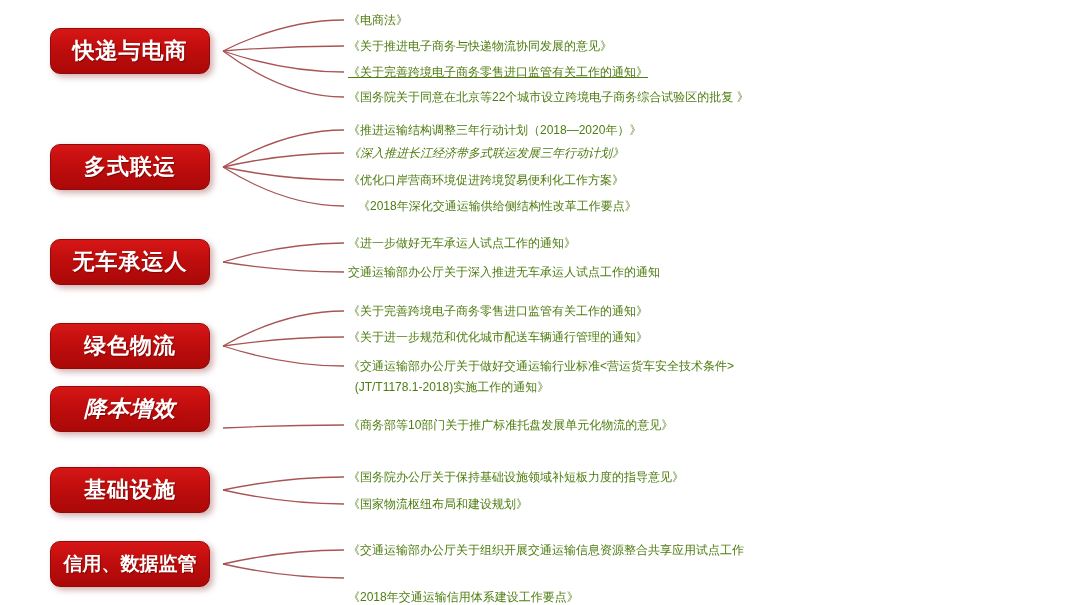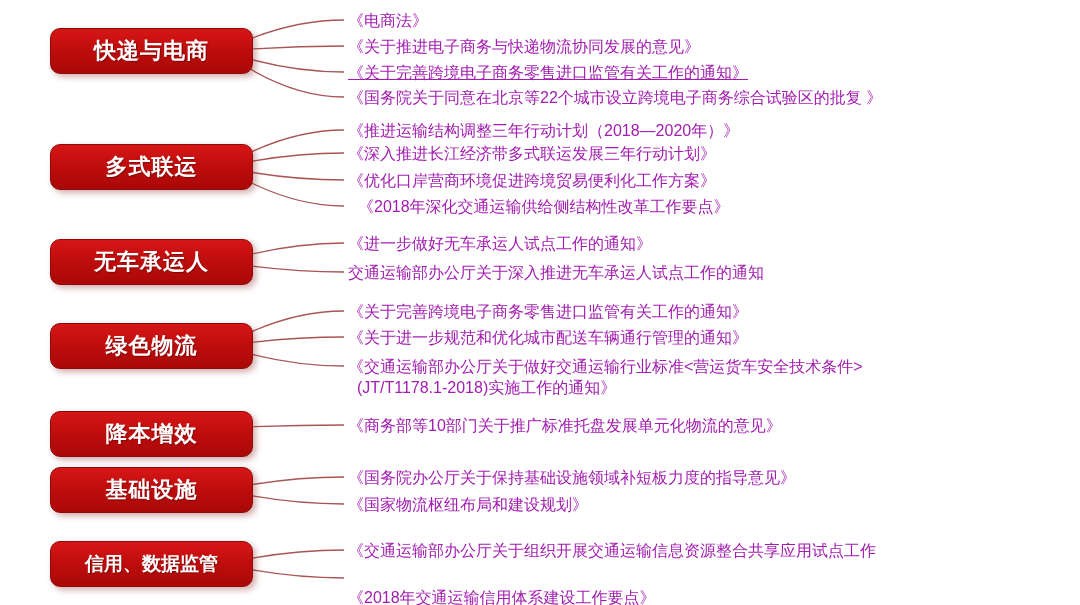--- a/index.html
+++ b/index.html
@@ -23,21 +23,21 @@
     pointer-events: none;
   }
   #connectors path {
     fill: none;
     stroke: #a85454;
     stroke-width: 1.3;
   }
   .cat-box {
     position: absolute;
     left: 50px;
-    width: 203px;
+    width: 160px;
     height: 46px;
     border-radius: 10px;
     background: linear-gradient(180deg, #d71616 0%, #c00d0d 45%, #aa0808 100%);
     border: 1px solid #8e0b0b;
     box-shadow: 3px 3px 6px rgba(140, 50, 50, 0.40);
     display: flex;
     align-items: center;
     justify-content: center;
     box-sizing: border-box;
   }
@@ -50,22 +50,22 @@
     text-shadow: 1px 1px 1px rgba(90, 0, 0, 0.55);
   }
   .cat-box.small .cat-label {
     font-size: 19px;
     letter-spacing: 0;
   }
   .doc {
     position: absolute;
     left: 348px;
     max-width: 715px;
-    color: #a21caf;
-    font-size: 16px;
+    color: #4d7c0f;
+    font-size: 12px;
     line-height: 21px;
     white-space: pre-wrap;
   }
 </style>
 </head>
 <body>
 
 <div id="stage">
   <svg id="connectors" viewBox="0 0 1080 605" xmlns="http://www.w3.org/2000/svg">
       <path d="M 223 51 Q 285 20 344 20"></path>
@@ -91,36 +91,36 @@
       <span class="cat-label">快递与电商</span>
     </div>
     <div class="doc" style="top: 10px;">《电商法》</div>
     <div class="doc" style="top: 36px;">《关于推进电子商务与快递物流协同发展的意见》</div>
     <div class="doc" style="top: 62px; text-decoration: underline;">《关于完善跨境电子商务零售进口监管有关工作的通知》</div>
     <div class="doc" style="top: 87px;">《国务院关于同意在北京等22个城市设立跨境电子商务综合试验区的批复 》</div>
     <div class="cat-box" style="top: 144px;">
       <span class="cat-label">多式联运</span>
     </div>
     <div class="doc" style="top: 120px;">《推进运输结构调整三年行动计划（2018—2020年）》</div>
-    <div class="doc" style="top: 143px;">《深入推进长江经济带多式联运发展三年行动计划》</div>
+    <div class="doc" style="top: 143px; font-style: italic;">《深入推进长江经济带多式联运发展三年行动计划》</div>
     <div class="doc" style="top: 170px;">《优化口岸营商环境促进跨境贸易便利化工作方案》</div>
     <div class="doc" style="top: 196px; margin-left: 10px;">《2018年深化交通运输供给侧结构性改革工作要点》</div>
     <div class="cat-box" style="top: 239px;">
       <span class="cat-label">无车承运人</span>
     </div>
     <div class="doc" style="top: 233px;">《进一步做好无车承运人试点工作的通知》</div>
     <div class="doc" style="top: 262px;">交通运输部办公厅关于深入推进无车承运人试点工作的通知</div>
     <div class="cat-box" style="top: 323px;">
       <span class="cat-label">绿色物流</span>
     </div>
     <div class="doc" style="top: 301px;">《关于完善跨境电子商务零售进口监管有关工作的通知》</div>
     <div class="doc" style="top: 327px;">《关于进一步规范和优化城市配送车辆通行管理的通知》</div>
     <div class="doc" style="top: 356px;">《交通运输部办公厅关于做好交通运输行业标准&lt;营运货车安全技术条件&gt;
   (JT/T1178.1-2018)实施工作的通知》</div>
-    <div class="cat-box" style="top: 411px;">
+    <div class="cat-box" style="top: 386px; font-style: italic;">
       <span class="cat-label">降本增效</span>
     </div>
     <div class="doc" style="top: 415px;">《商务部等10部门关于推广标准托盘发展单元化物流的意见》</div>
     <div class="cat-box" style="top: 467px;">
       <span class="cat-label">基础设施</span>
     </div>
     <div class="doc" style="top: 467px;">《国务院办公厅关于保持基础设施领域补短板力度的指导意见》</div>
     <div class="doc" style="top: 494px;">《国家物流枢纽布局和建设规划》</div>
     <div class="cat-box small" style="top: 541px;">
       <span class="cat-label">信用、数据监管</span>

